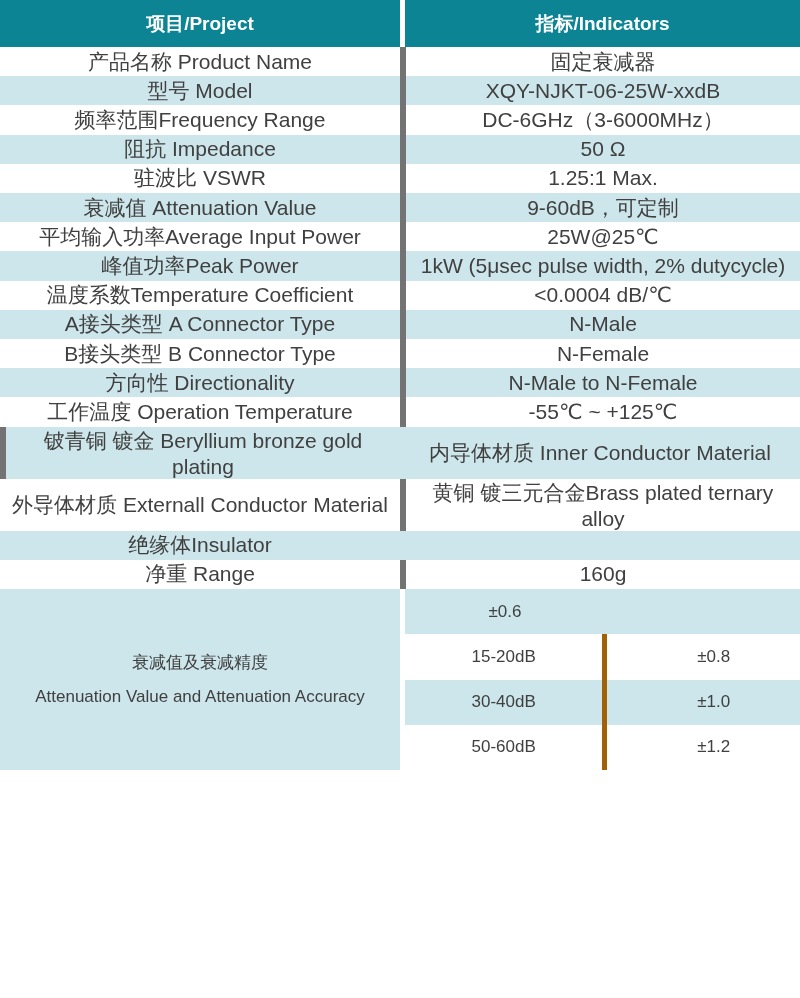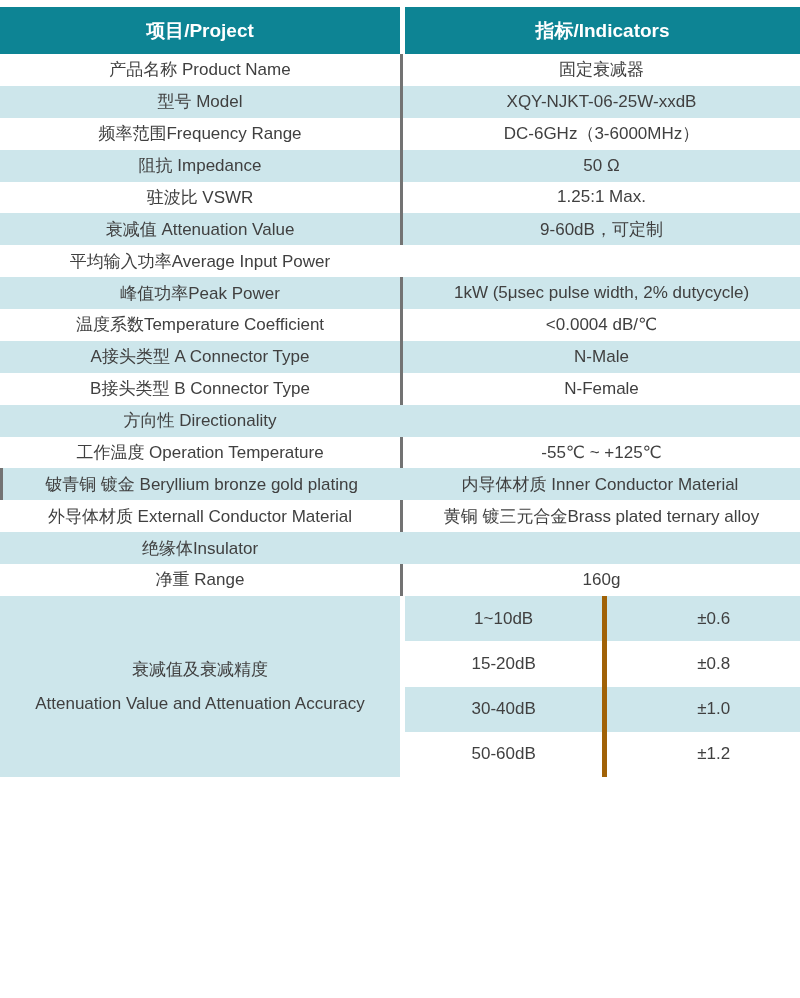--- a/index.html
+++ b/index.html
@@ -10,21 +10,20 @@
   }
   * { box-sizing: border-box; }
 
   .spec-table {
     width: 800px;
     height: 770px;
     display: flex;
     flex-direction: column;
     background: #ffffff;
     color: #404040;
-    margin-top: 7px;
   }
 
   
   .thead {
     height: 47px;
     flex: 0 0 47px;
     display: flex;
     background: #0d8494;
     color: #ffffff;
     font-weight: bold;
@@ -40,33 +39,33 @@
 
   
   .rows {
     flex: 1 1 auto;
     display: flex;
     flex-direction: column;
   }
   .row {
     flex: 1 1 0;
     display: flex;
-    font-size: 17px;
+    font-size: 21px;
   }
   .row:nth-child(odd) { background: #ffffff; }
   .row:nth-child(even) { background: #cde6eb; }
   .cell {
     width: 400px;
     display: flex;
     align-items: center;
     justify-content: center;
     text-align: center;
     padding: 0 8px;
   }
-  .cell.value { border-left: 3px solid #737373; text-align: right; }
+  .cell.value { border-left: 6px solid #737373; }
 
   
   .att-section {
     flex: 0 0 181px;
     display: flex;
     background: #cde6eb;
   }
   .att-label {
     width: 400px;
     display: flex;
@@ -129,39 +128,41 @@
     <div class="row">
       <div class="cell label">驻波比 VSWR</div>
       <div class="cell value">1.25:1 Max.</div>
     </div>
     <div class="row">
       <div class="cell label">衰减值 Attenuation Value</div>
       <div class="cell value">9-60dB，可定制</div>
     </div>
     <div class="row">
       <div class="cell label">平均输入功率Average Input Power</div>
+      <div class="cell value">25W@25℃</div>
     </div>
     <div class="row">
       <div class="cell label">峰值功率Peak Power</div>
       <div class="cell value">1kW (5μsec pulse width, 2% dutycycle)</div>
     </div>
     <div class="row">
       <div class="cell label">温度系数Temperature Coefficient</div>
       <div class="cell value">&lt;0.0004 dB/℃</div>
     </div>
     <div class="row">
       <div class="cell label">A接头类型 A Connector Type</div>
       <div class="cell value">N-Male</div>
     </div>
     <div class="row">
       <div class="cell label">B接头类型 B Connector Type</div>
       <div class="cell value">N-Female</div>
     </div>
     <div class="row">
       <div class="cell label">方向性 Directionality</div>
+      <div class="cell value">N-Male to N-Female</div>
     </div>
     <div class="row">
       <div class="cell label">工作温度 Operation Temperature</div>
       <div class="cell value">-55℃ ~ +125℃</div>
     </div>
     <div class="row">
       <div class="cell value">铍青铜 镀金 Beryllium bronze gold plating</div>
       <div class="cell label">内导体材质 Inner Conductor Material</div>
     </div>
     <div class="row">
@@ -177,21 +178,20 @@
     </div>
   </div>
 
   <div class="att-section">
     <div class="att-label">
       <span>衰减值及衰减精度</span>
       <span>Attenuation Value and Attenuation Accuracy</span>
     </div>
     <div class="att-sub">
       <div class="att-subrow">
-        <div class="scell">1~10dB</div>
         <div class="scell">±0.6</div>
       </div>
       <div class="att-subrow">
         <div class="scell">15-20dB</div>
         <div class="scell">±0.8</div>
       </div>
       <div class="att-subrow">
         <div class="scell">30-40dB</div>
         <div class="scell">±1.0</div>
       </div>

